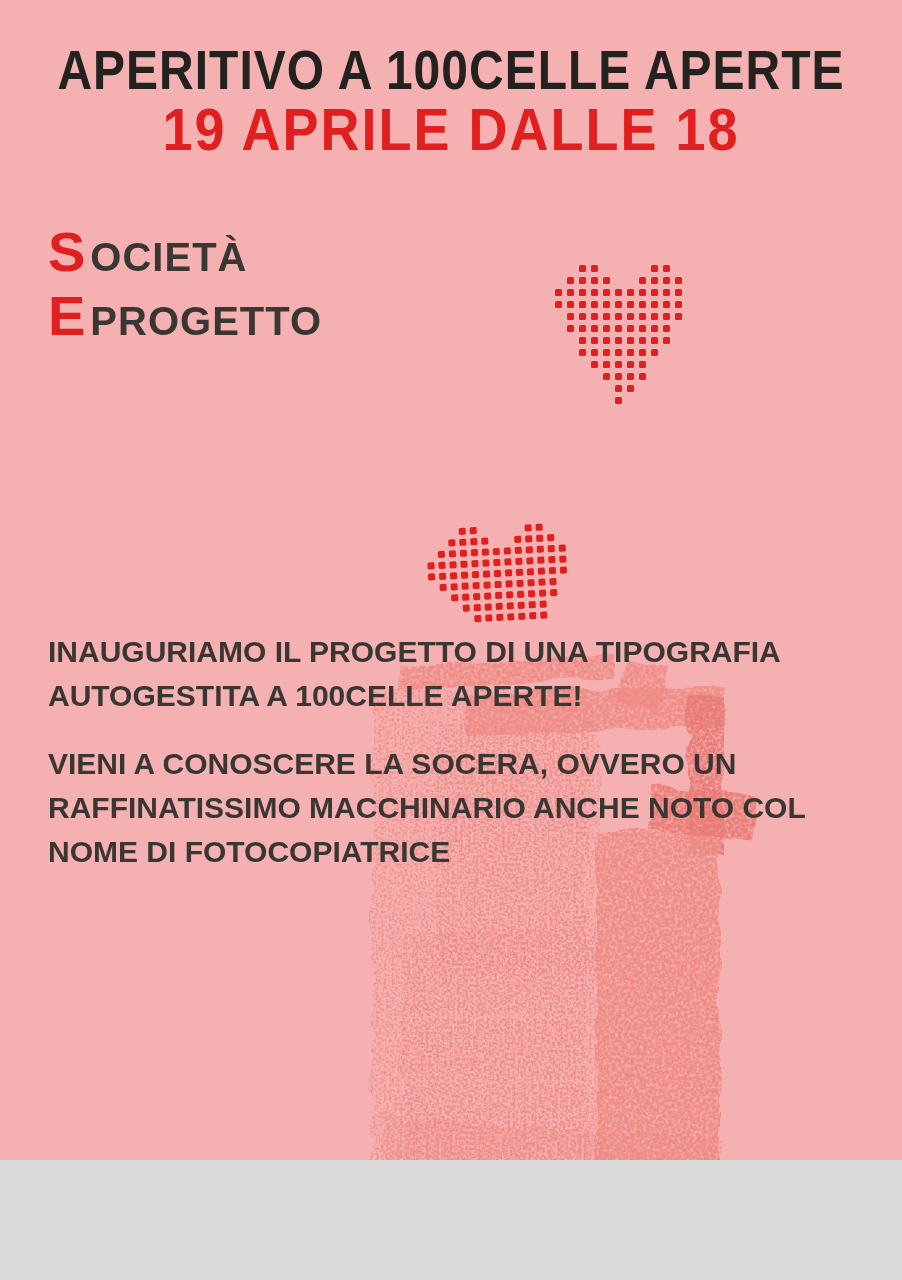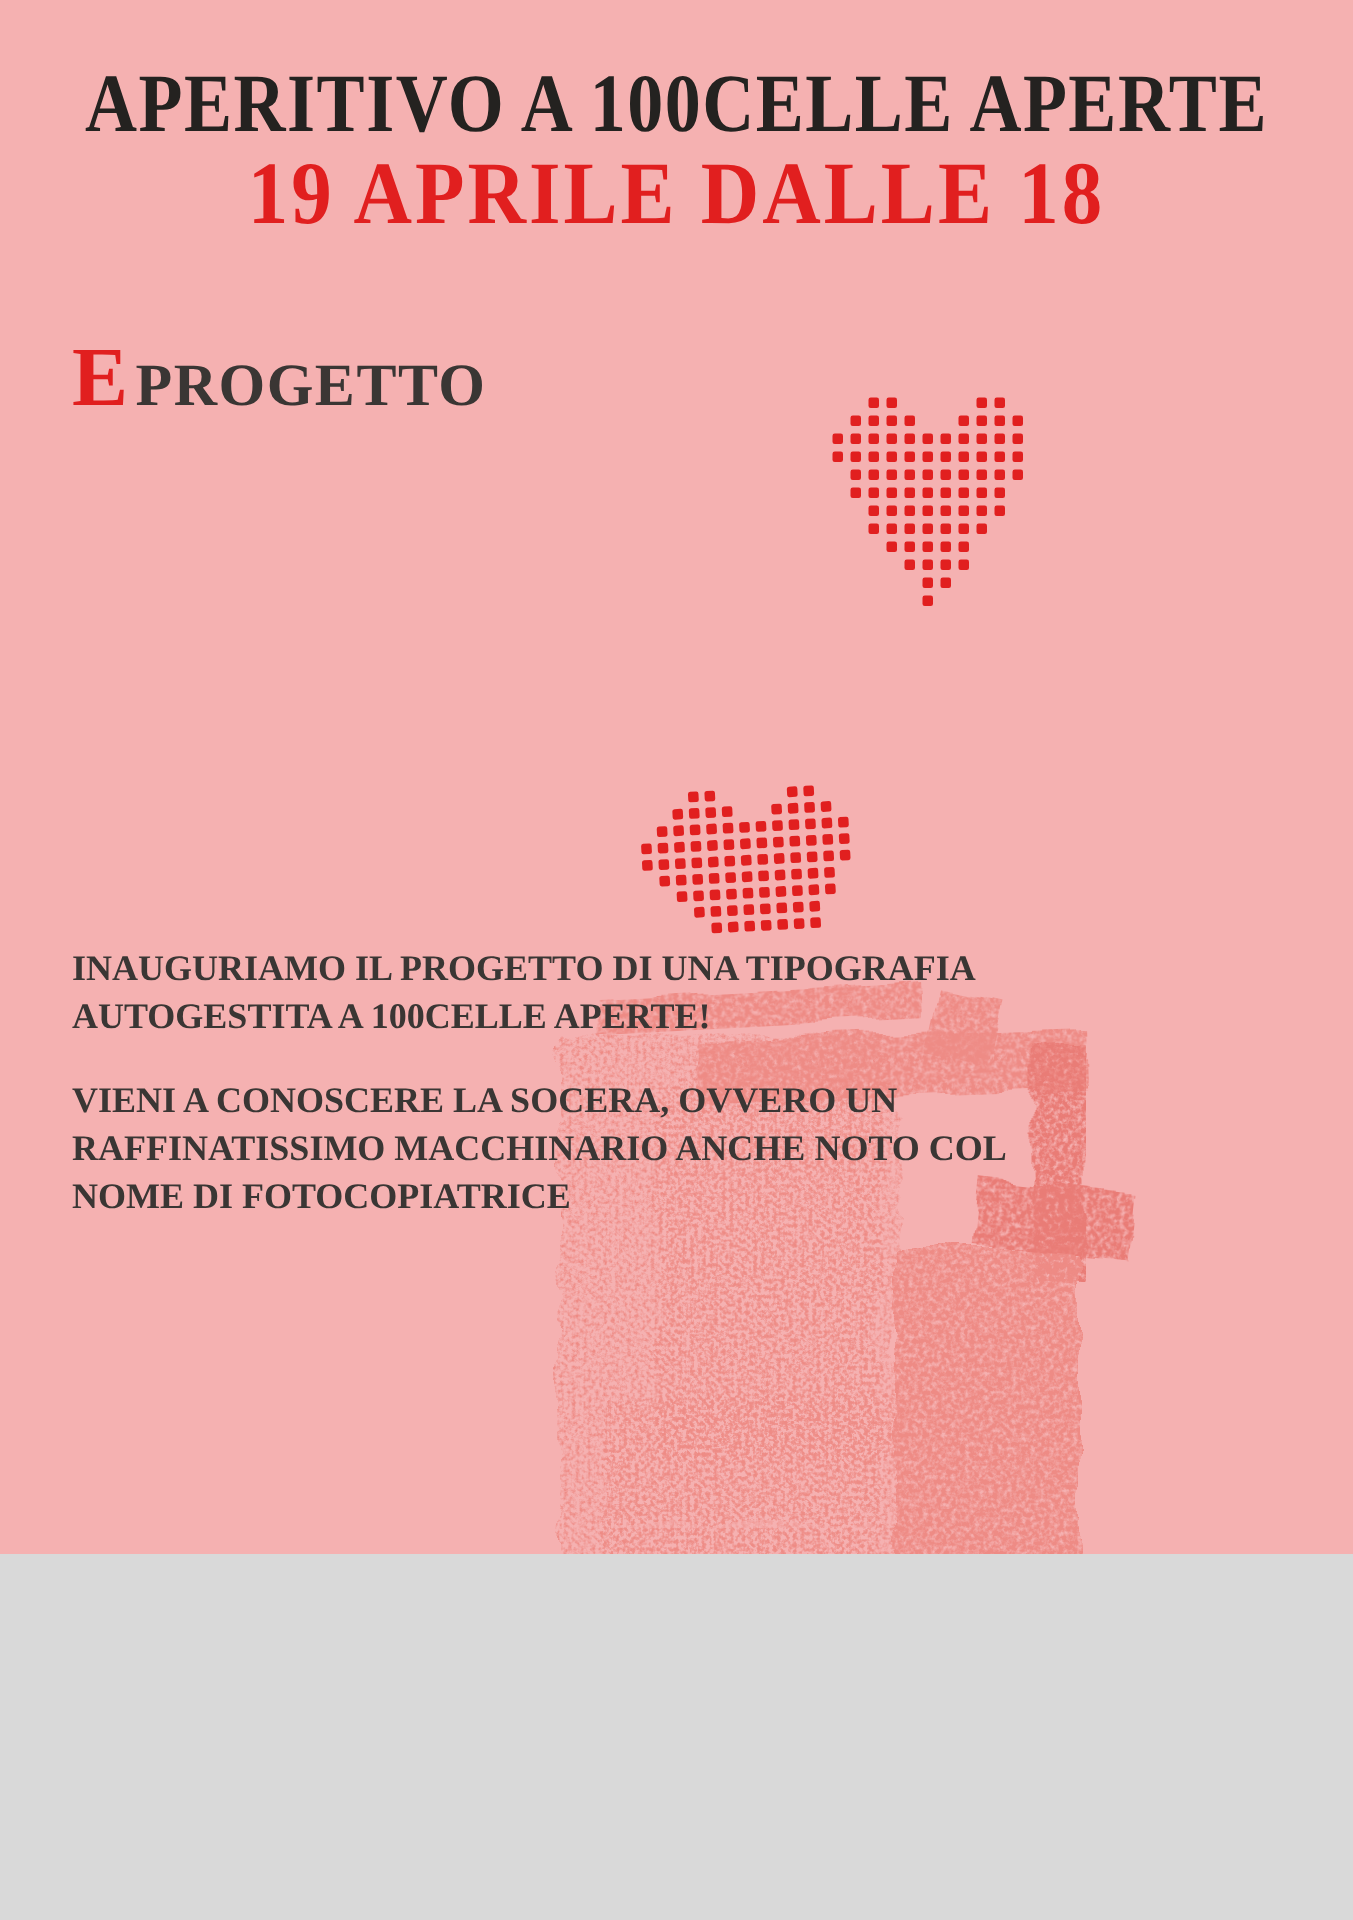--- a/index.html
+++ b/index.html
@@ -7,24 +7,24 @@
     --red:#e11f1f;
     --ink:#3a3634;
     --ink-dark:#242220;
     --salmon:#ee8b85;
     --salmon-dark:#e97c76;
   }
   html,body{margin:0;padding:0;}
   body{background:#d9d9d9;}
   .poster{
     position:relative;
-    width:902px;height:1036px;
+    width:902px;height:1160px;
     background:var(--bg);
     overflow:hidden;
-    font-family:Liberation Serif, serif;
+    font-family:Liberation Sans, sans-serif;
     font-weight:bold;
   }
   
   .copier{position:absolute;left:350px;top:640px;width:420px;height:640px;}
   .copier .s{fill:var(--salmon);}
   .copier .sd{fill:var(--salmon-dark);}
   .copier .bgfill{fill:var(--bg);}
   
   .title{
     position:absolute;top:38px;left:0;width:100%;
@@ -50,21 +50,21 @@
   
   .heart{position:absolute;display:grid;}
   .heart span{width:7px;height:7px;margin:auto;border-radius:1.5px;}
   .heart span.on{background:var(--red);}
   .heart-top{left:552px;top:262px;grid-auto-rows:12px;--c:12px;}
   .heart-bottom{left:426px;top:524px;grid-auto-rows:11px;--c:11px;transform:rotate(-3deg);transform-origin:center;}
   
   .body-text{position:absolute;left:48px;top:630px;width:830px;}
   .body-text p{
     margin:0 0 24px 0;
-    font-size:24px;line-height:32px;
+    font-size:30px;line-height:44px;
     color:var(--ink);
     white-space:pre-line;
   }
 </style>
 </head>
 <body>
 
 <div class="poster">
 
   <svg class="copier" viewBox="0 0 420 640" aria-hidden="true">
@@ -109,20 +109,21 @@
       <ellipse class="s" filter="url(#grainLight)" cx="54" cy="572" rx="16" ry="11"></ellipse>
       <rect class="s" filter="url(#grainLight)" x="250" y="558" width="16" height="30" transform="rotate(-8 258 573)"></rect>
       <ellipse class="s" filter="url(#grainLight)" cx="259" cy="598" rx="17" ry="12"></ellipse>
     </g>
   </svg>
 
   <div class="title">APERITIVO A 100CELLE APERTE</div>
   <div class="date">19 APRILE DALLE 18</div>
 
   <div class="acronym">
+    <div class="acr-row"><span class="acr-initial">S</span><span class="acr-rest">OCIETÀ</span></div>
     <div class="acr-row"><span class="acr-initial">E</span><span class="acr-rest">PROGETTO</span></div>
   </div>
 
   <div class="heart heart-top" style="grid-template-columns: repeat(11, var(--c));">
       <span></span>
       <span></span>
       <span class="on"></span>
       <span class="on"></span>
       <span></span>
       <span></span>

